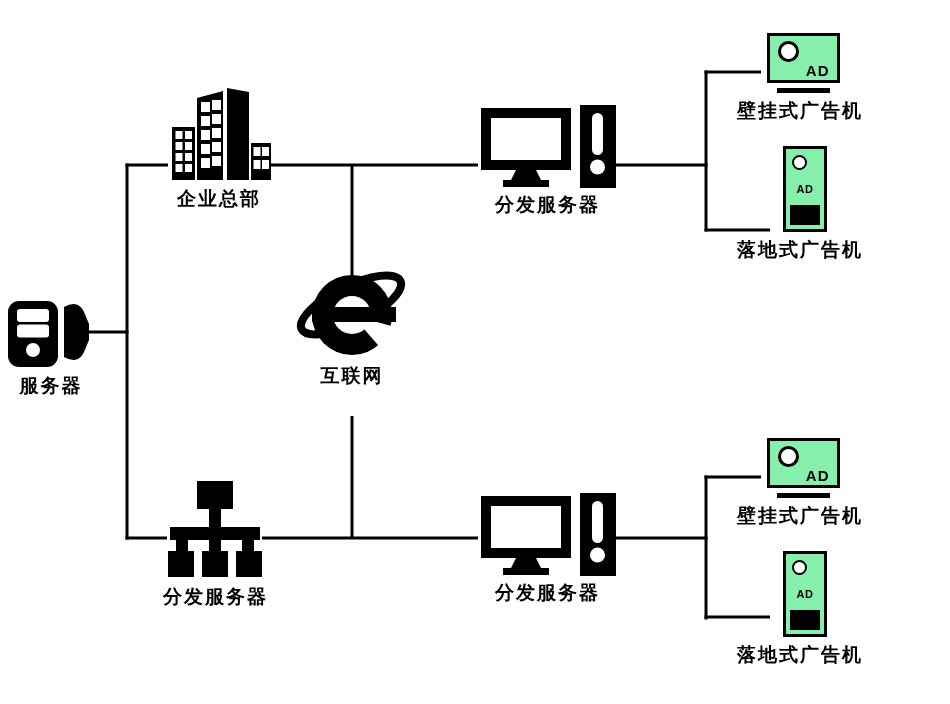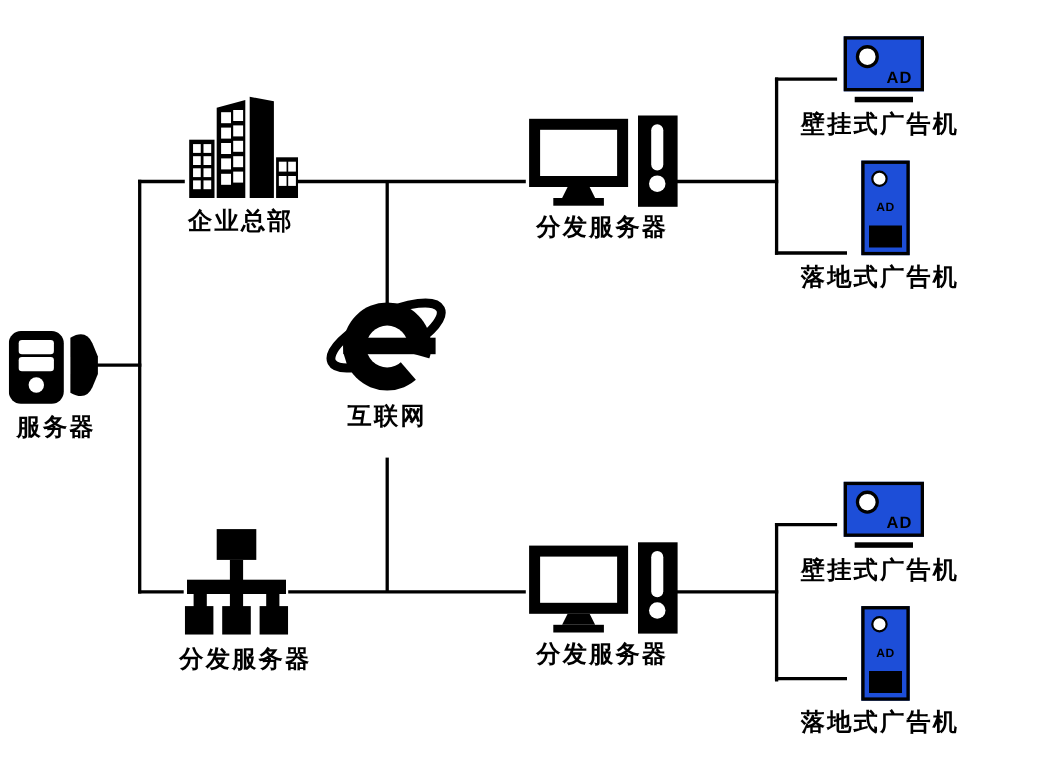--- a/index.html
+++ b/index.html
@@ -4,29 +4,29 @@
 <style>
   html,body{margin:0;padding:0;background:#ffffff;}
   .stage{
     position:relative;width:950px;height:704px;background:#ffffff;
     font-family:"Liberation Sans","DejaVu Sans",sans-serif;color:#000;overflow:hidden;
   }
   .wires{position:absolute;left:0;top:0;width:950px;height:704px;}
   .wires line{stroke:#000;stroke-width:3;}
   .node{position:absolute;text-align:center;}
   .node svg{display:block;margin:0 auto;}
-  .label{font-weight:700;font-size:22px;letter-spacing:2px;line-height:1.15;white-space:nowrap;color:#000;}
+  .label{font-weight:700;font-size:19px;letter-spacing:2px;line-height:1.15;white-space:nowrap;color:#000;}
   .label.hq{margin-top:8px;}
   .label.server{margin-top:5px;}
   .label.net{margin-top:4px;}
   .label.branch{margin-top:9px;}
   .label.dist{margin-top:4px;font-family:Liberation Serif, serif;}
   .label.ad{margin-top:7px;}
   
-  .screen{position:relative;background:#1d4ed8;border:3px solid #000;margin:0 auto;}
+  .screen{position:relative;background:#86efac;border:3px solid #000;margin:0 auto;}
   .wall .screen{width:67px;height:44px;transform:translateX(3px);}
   .floor .screen{width:38px;height:80px;transform:translateX(5px);}
   .cam{position:absolute;border-radius:50%;background:#fff;border:3px solid #000;}
   .wall .cam{left:8px;top:5px;width:15px;height:15px;}
   .floor .cam{left:6px;top:6px;width:11px;height:11px;border-width:2.5px;}
   .adtag{position:absolute;font-weight:600;color:#000;}
   .wall .adtag{right:7px;bottom:1px;font-size:15px;letter-spacing:1px;}
   .floor .adtag{left:0;right:0;top:34px;text-align:center;font-size:11px;font-weight:700;letter-spacing:0.5px;}
   .wall-base{width:53px;height:5px;background:#000;margin:5px auto 0;transform:translateX(3px);}
   .floor-block{position:absolute;left:4px;right:4px;bottom:4px;height:20px;background:#000;}

